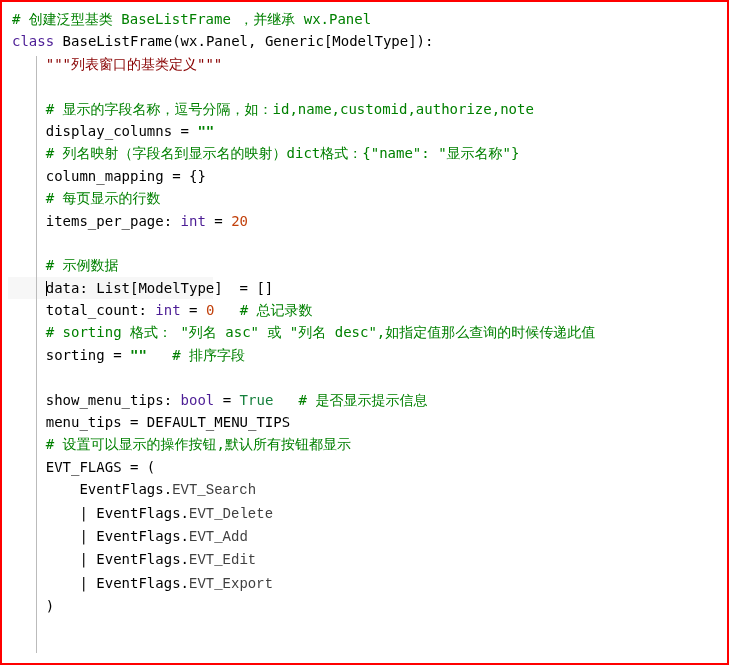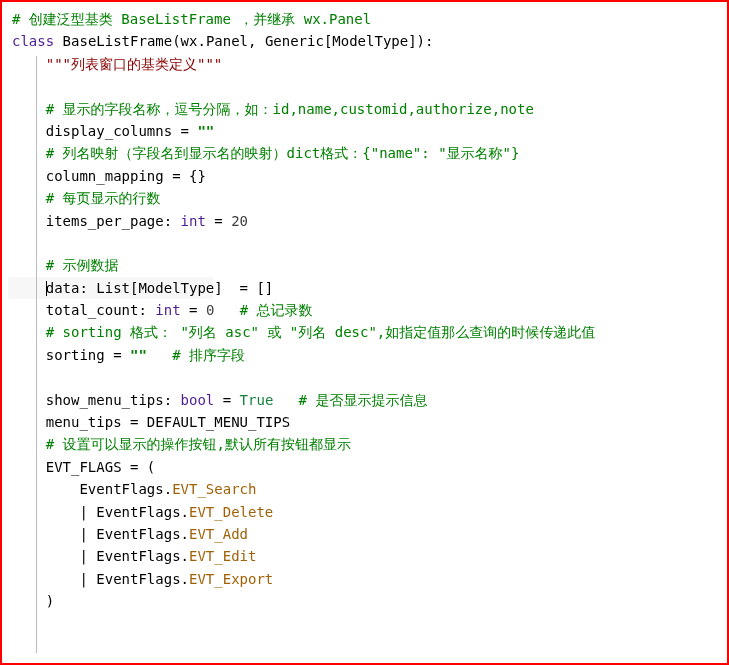--- a/index.html
+++ b/index.html
@@ -24,23 +24,23 @@
     white-space: pre;
     font-family: inherit;
     font-size: inherit;
   }
   .line { display:block; min-height: 1.3em; }
   .c    { color: #008000; } 
   .k    { color: #4c1d95; } 
   .s    { color: #008000; font-weight: bold;} 
   .doc  { color: #880000; } 
   .fn   { color: #000000; } 
-  .num  { color: #404040; } 
+  .num  { color: #c2410c; } 
   .bool { color: #15803d; } 
-  .member { color: #a16207; }
+  .member { color: #404040; font-family: Liberation Mono, monospace; }
   .gutter {
     position:absolute;
     left: 34px;
     top: 54px;
     bottom: 10px;
     border-left: 1px solid #bbbbbb;
     width:0;
   }
   .caret {
     display:inline-block;

